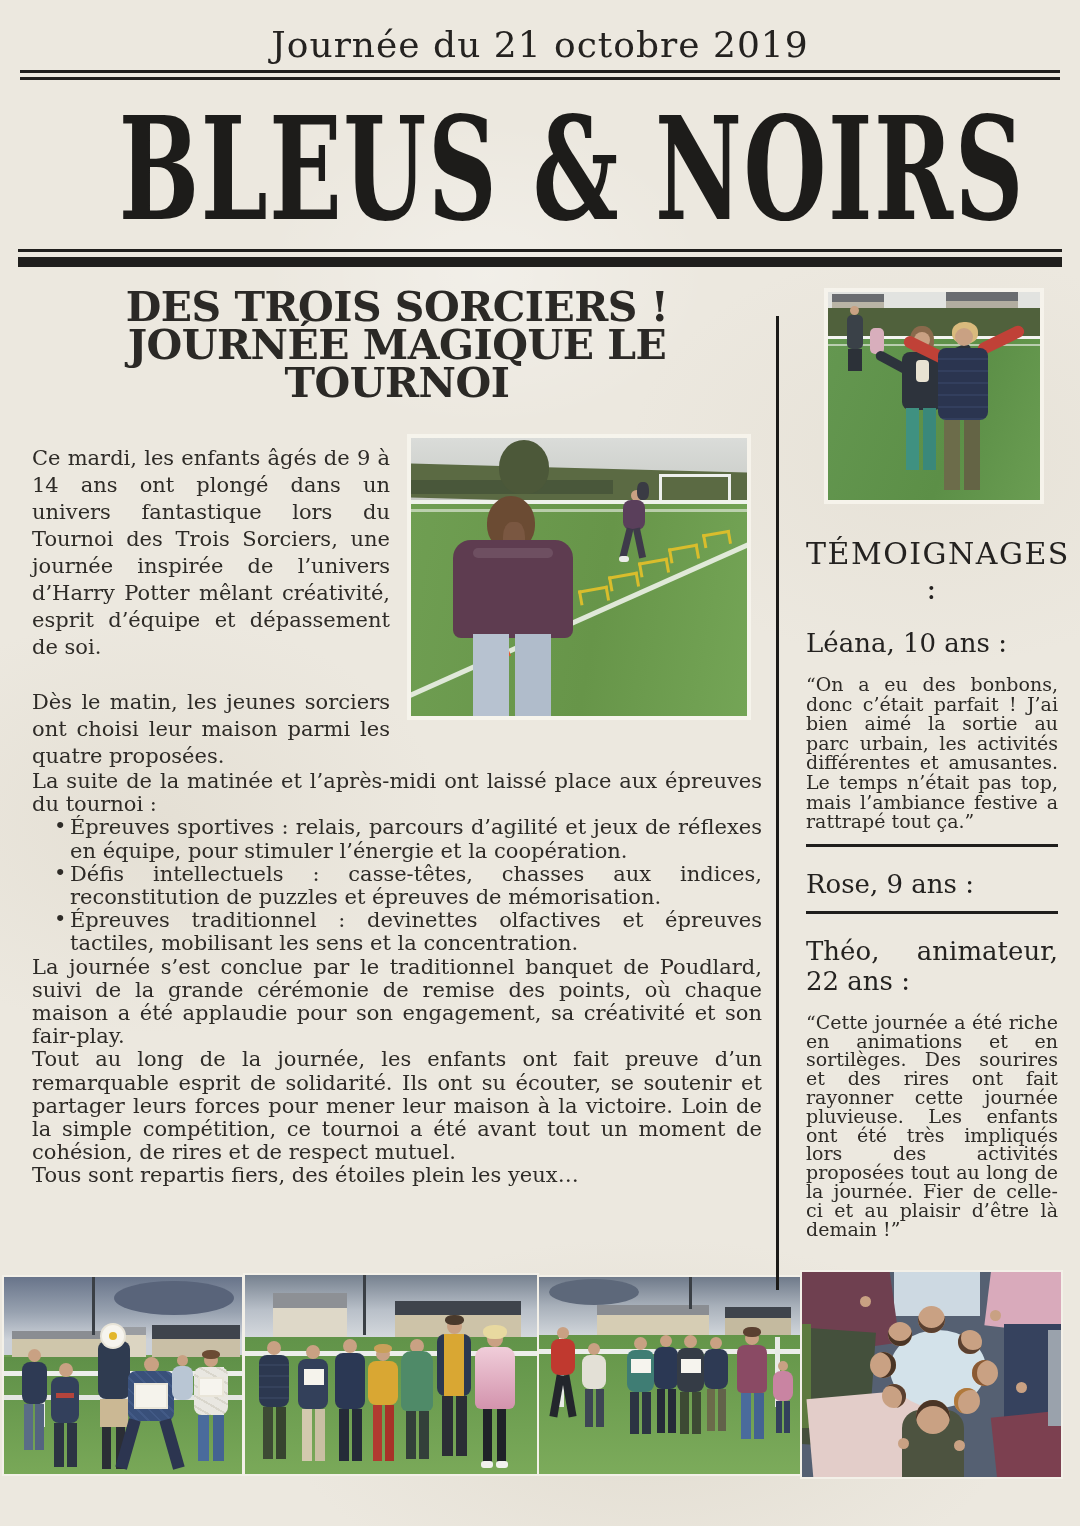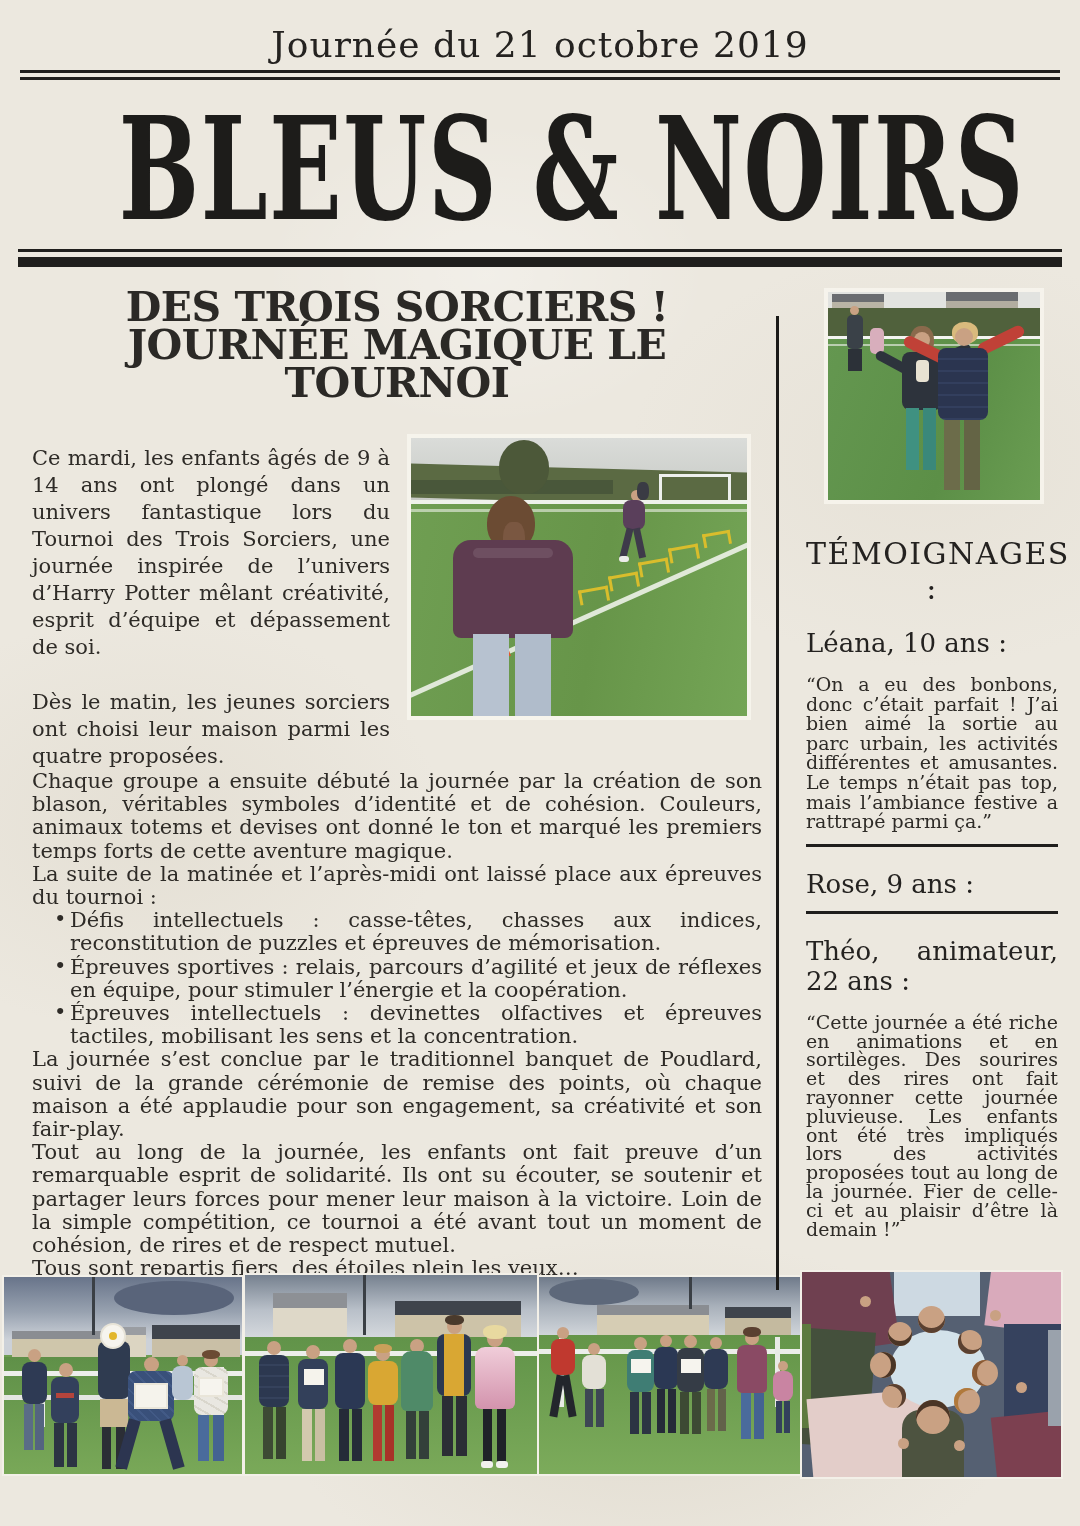--- a/index.html
+++ b/index.html
@@ -122,27 +122,26 @@
           <div class="ab" style="left:40px;top:0;width:48px;height:54px;background:#6b4b33;border-radius:50% 50% 45% 45%;"></div>
           <div class="ab" style="left:56px;top:26px;width:22px;height:36px;background:#7a5741;border-radius:40%;"></div>
           <div class="ab" style="left:6px;top:44px;width:120px;height:98px;background:#5e3c50;border-radius:18px 18px 8px 8px;"></div>
           <div class="ab" style="left:26px;top:52px;width:80px;height:10px;background:rgba(255,255,255,.10);border-radius:5px;"></div>
           <div class="ab" style="left:26px;top:138px;width:36px;height:82px;background:#b7c2d0;"></div>
           <div class="ab" style="left:68px;top:138px;width:36px;height:82px;background:#b0bccb;"></div>
         </div>
       </div>
     </div>
 
-    <p class="full">Chaque groupe a ensuite débuté la journée par la création de son blason, véritables symboles d’identité et de cohésion. Couleurs, animaux totems et devises ont donné le ton et marqué les premiers temps forts de cette aventure magique.</p>
     <p class="full">La suite de la matinée et l’après-midi ont laissé place aux épreuves du tournoi :</p>
 
     <ul class="bullets">
+      <li>Épreuves sportives : relais, parcours d’agilité et jeux de réflexes en équipe, pour stimuler l’énergie et la coopération.</li>
       <li>Défis intellectuels : casse-têtes, chasses aux indices, reconstitution de puzzles et épreuves de mémorisation.</li>
-      <li>Épreuves sportives : relais, parcours d’agilité et jeux de réflexes en équipe, pour stimuler l’énergie et la coopération.</li>
-      <li>Épreuves intellectuels : devinettes olfactives et épreuves tactiles, mobilisant les sens et la concentration.</li>
+      <li>Épreuves traditionnel : devinettes olfactives et épreuves tactiles, mobilisant les sens et la concentration.</li>
     </ul>
 
     <p class="full">La journée s’est conclue par le traditionnel banquet de Poudlard, suivi de la grande cérémonie de remise des points, où chaque maison a été applaudie pour son engagement, sa créativité et son fair-play.</p>
     <p class="full">Tout au long de la journée, les enfants ont fait preuve d’un remarquable esprit de solidarité. Ils ont su écouter, se soutenir et partager leurs forces pour mener leur maison à la victoire. Loin de la simple compétition, ce tournoi a été avant tout un moment de cohésion, de rires et de respect mutuel.</p>
     <p class="nogap">Tous sont repartis fiers, des étoiles plein les yeux…</p>
   </div>
 
   <aside class="sidebar">
 
     <div class="photo sidebar-photo">
@@ -179,21 +178,21 @@
         <div class="ab torso" style="left:14px;top:34px;width:50px;height:72px;background:repeating-linear-gradient(180deg,#2b3550 0 10px,#333f5e 10px 12px);"></div>
         <div class="ab" style="left:20px;top:106px;width:16px;height:70px;background:#6c6c4a;"></div>
         <div class="ab" style="left:40px;top:106px;width:16px;height:70px;background:#646445;"></div>
       </div>
     </div>
 
     <h2 class="sb-heading">TÉMOIGNAGES :</h2>
 
     <div class="testimonial">
       <h3>Léana, 10 ans :</h3>
-      <p>“On a eu des bonbons, donc c’était parfait ! J’ai bien aimé la sortie au parc urbain, les activités différentes et amusantes. Le temps n’était pas top, mais l’ambiance festive a rattrapé parmi ça.”</p>
+      <p>“On a eu des bonbons, donc c’était parfait ! J’ai bien aimé la sortie au parc urbain, les activités différentes et amusantes. Le temps n’était pas top, mais l’ambiance festive a rattrapé tout ça.”</p>
     </div>
     <div class="sb-rule"></div>
 
     <div class="testimonial">
       <h3>Rose, 9 ans :</h3>
     </div>
     <div class="sb-rule"></div>
 
     <div class="testimonial">
       <h3>Théo, animateur, 22 ans :</h3>

